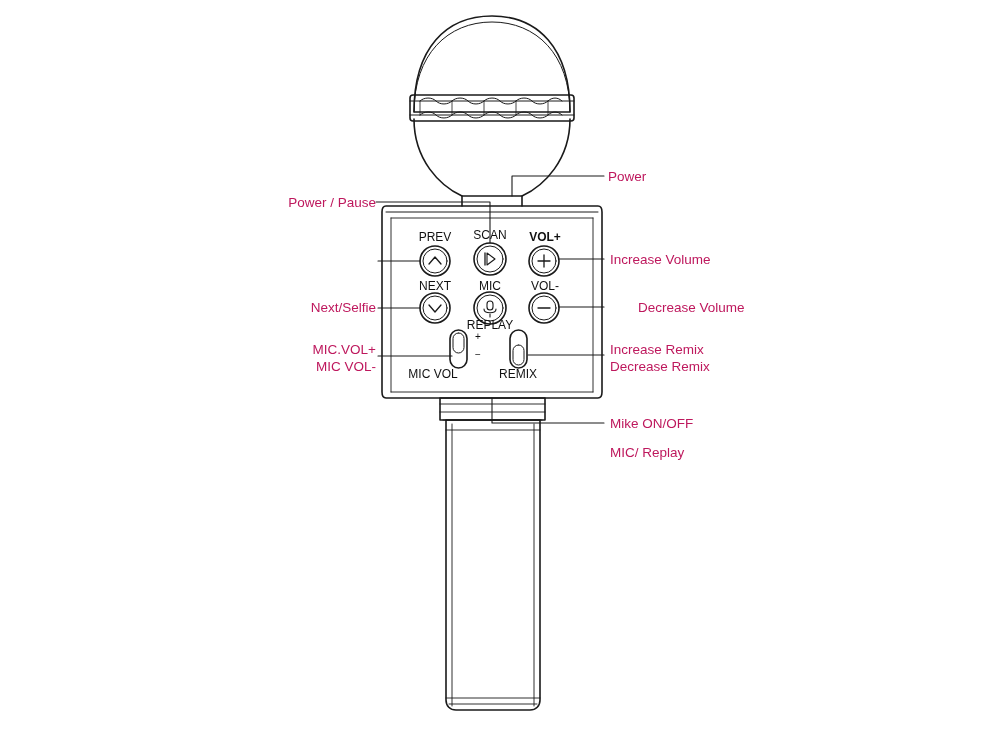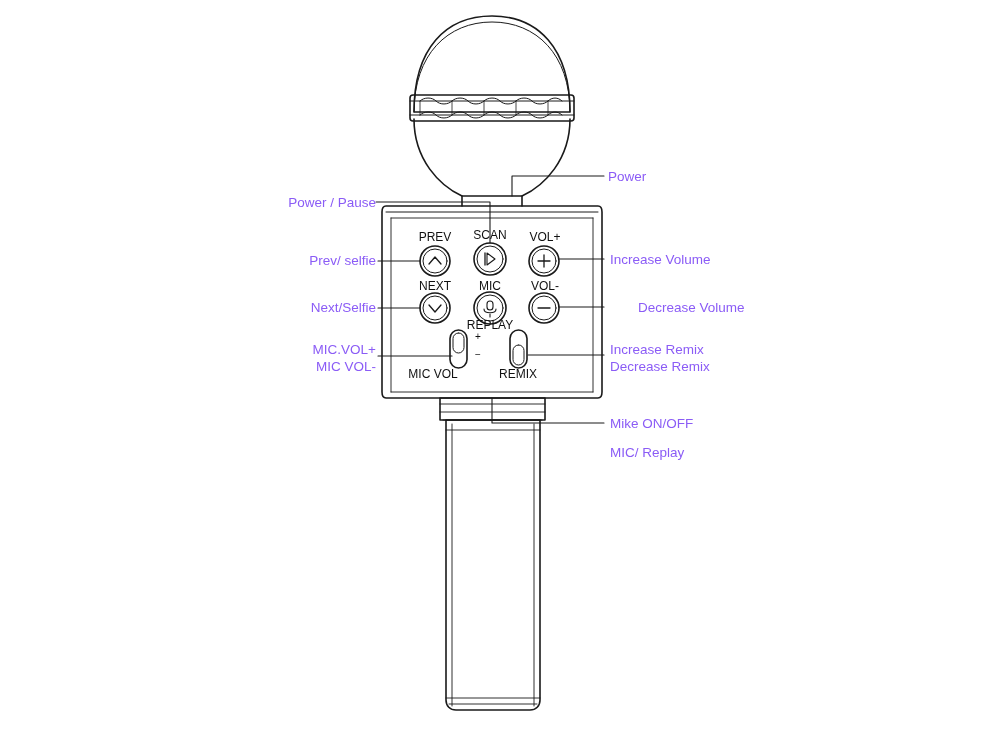--- a/index.html
+++ b/index.html
@@ -24,21 +24,21 @@
     position: absolute;
     left: 0;
     top: 0;
     width: 1000px;
     height: 750px;
   }
   .callout {
     position: absolute;
     font-size: 13.5px;
     line-height: 17px;
-    color: #8b5cf6;
+    color: #be185d;
     white-space: pre;
   }
   .callout.right { text-align: left; }
   .callout.left  { text-align: right; }
   .btn-label {
     position: absolute;
     font-size: 12px;
     line-height: 9px;
     color: #111111;
     white-space: pre;
@@ -182,34 +182,33 @@
         <path d="M604 355 L528 355"></path>
 
         <path d="M604 423 L492 423 L492 398"></path>
       </g>
 
     </g>
   </svg>
 
   <div class="callout right" style="left:608px; top:168px;">Power</div>
   <div class="callout left" style="left:176px; top:194px; width:200px;">Power / Pause</div>
-  <div class="callout left" style="left:176px; top:252px; width:200px;">Prev/ selfie</div>
   <div class="callout right" style="left:610px; top:251px;">Increase Volume</div>
   <div class="callout left" style="left:176px; top:299px; width:200px;">Next/Selfie</div>
   <div class="callout right" style="left:610px; top:299px;margin-left:28px;">Decrease Volume</div>
   <div class="callout left" style="left:176px; top:358px; width:200px;">MIC VOL-</div>
   <div class="callout left" style="left:176px; top:341px; width:200px;">MIC.VOL+</div>
   <div class="callout right" style="left:610px; top:341px;">Increase Remix</div>
   <div class="callout right" style="left:610px; top:358px;text-align:center;">Decrease Remix</div>
   <div class="callout right" style="left:610px; top:415px;">Mike ON/OFF</div>
   <div class="callout right" style="left:610px; top:432px;margin-top:12px;">MIC/ Replay</div>
 
   <div class="btn-label" style="left:406px; top:233px; width:58px;">PREV</div>
   <div class="btn-label" style="left:461px; top:231px; width:58px;">SCAN</div>
-  <div class="btn-label" style="left:516px; top:233px; width:58px;">VOL+</div>
+  <div class="btn-label" style="left:516px; top:233px; width:58px;font-weight:bold;">VOL+</div>
   <div class="btn-label" style="left:406px; top:282px; width:58px;">NEXT</div>
   <div class="btn-label" style="left:461px; top:282px; width:58px;">MIC</div>
   <div class="btn-label" style="left:516px; top:282px; width:58px;">VOL-</div>
   <div class="btn-label" style="left:461px; top:321px; width:58px;">REPLAY</div>
   <div class="btn-label" style="left:404px; top:370px; width:58px;">MIC VOL</div>
   <div class="btn-label" style="left:489px; top:370px; width:58px;">REMIX</div>
 
   <div class="sign" style="left:470px; top:332px; width:16px;">+</div>
   <div class="sign" style="left:470px; top:350px; width:16px;">−</div>
 

